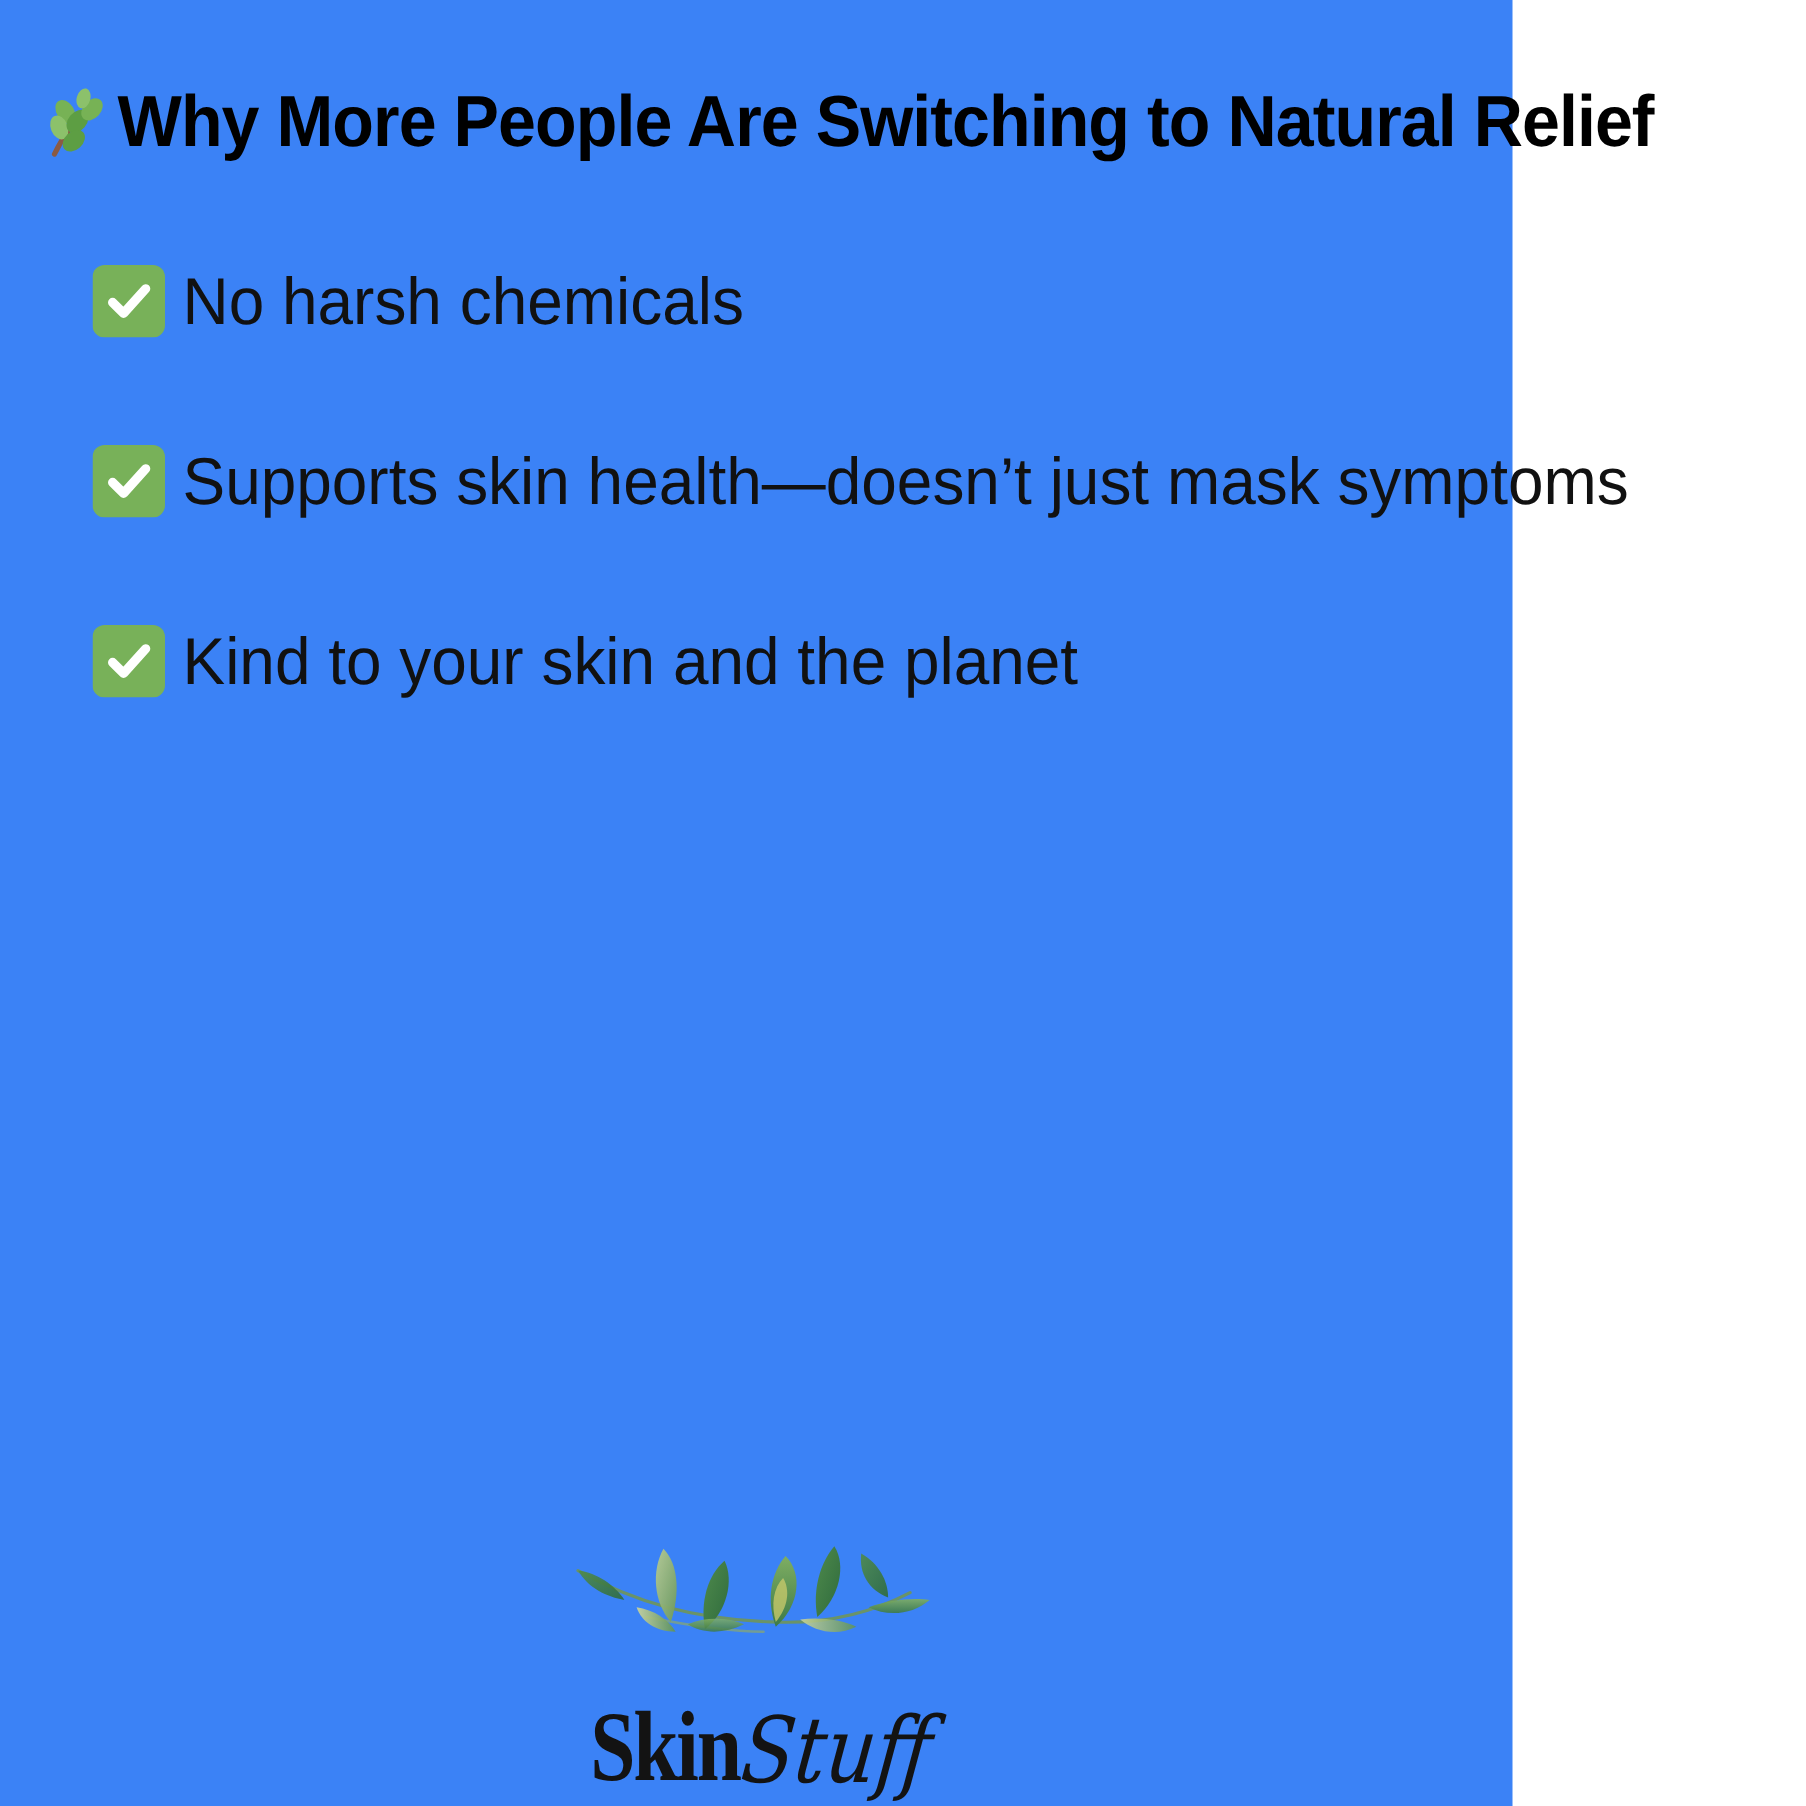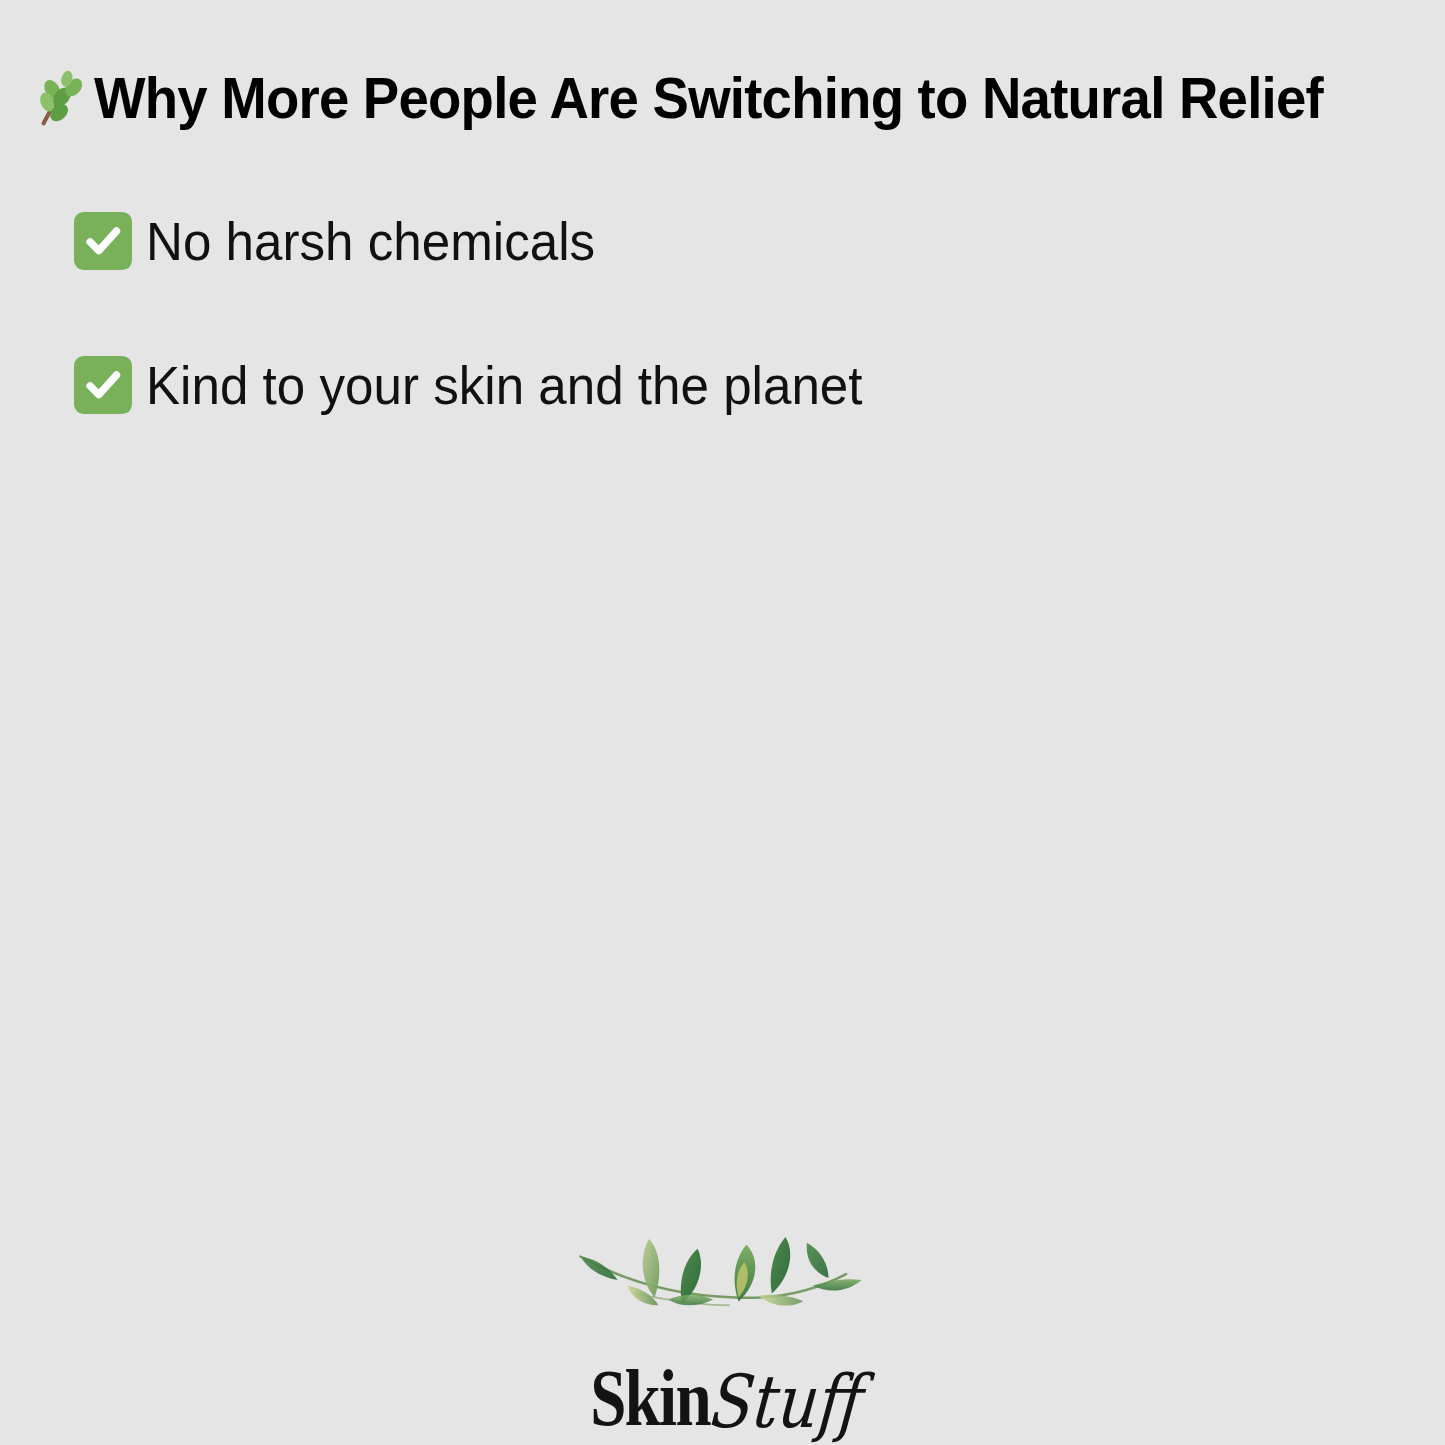--- a/index.html
+++ b/index.html
@@ -10,23 +10,23 @@
     width: 1445px;
     height: 1445px;
     background: #ffffff;
     font-family: "Liberation Sans", sans-serif;
     overflow: hidden;
     position: relative;
   }
 
   .canvas {
     position: relative;
-    width: 1445px;
+    width: 1210px;
     height: 1445px;
-    background: #e5e5e5;
+    background: #3b82f6;
     box-sizing: border-box;
   }
 
   
   .title-row {
     position: absolute;
     left: 30px;
     top: 64px;
     display: flex;
     align-items: center;
@@ -153,20 +153,27 @@
         <rect x="0" y="0" width="36" height="36" rx="6" ry="6" fill="#78b159"></rect>
         <path d="M10 18.6 L15.4 24 L26.4 11.8" stroke="#ffffff" stroke-width="4.6" fill="none" stroke-linecap="round" stroke-linejoin="round"></path>
       </svg>
       <span class="check-label">No harsh chemicals</span>
     </div>
 
 
 
 
 
+    <div class="check-item">
+      <svg class="check-box" viewBox="0 0 36 36">
+        <rect x="0" y="0" width="36" height="36" rx="6" ry="6" fill="#78b159"></rect>
+        <path d="M10 18.6 L15.4 24 L26.4 11.8" stroke="#ffffff" stroke-width="4.6" fill="none" stroke-linecap="round" stroke-linejoin="round"></path>
+      </svg>
+      <span class="check-label">Supports skin health—doesn’t just mask symptoms</span>
+    </div>
 
 
     <div class="check-item">
       <svg class="check-box" viewBox="0 0 36 36">
         <rect x="0" y="0" width="36" height="36" rx="6" ry="6" fill="#78b159"></rect>
         <path d="M10 18.6 L15.4 24 L26.4 11.8" stroke="#ffffff" stroke-width="4.6" fill="none" stroke-linecap="round" stroke-linejoin="round"></path>
       </svg>
       <span class="check-label">Kind to your skin and the planet</span>
     </div>
 

